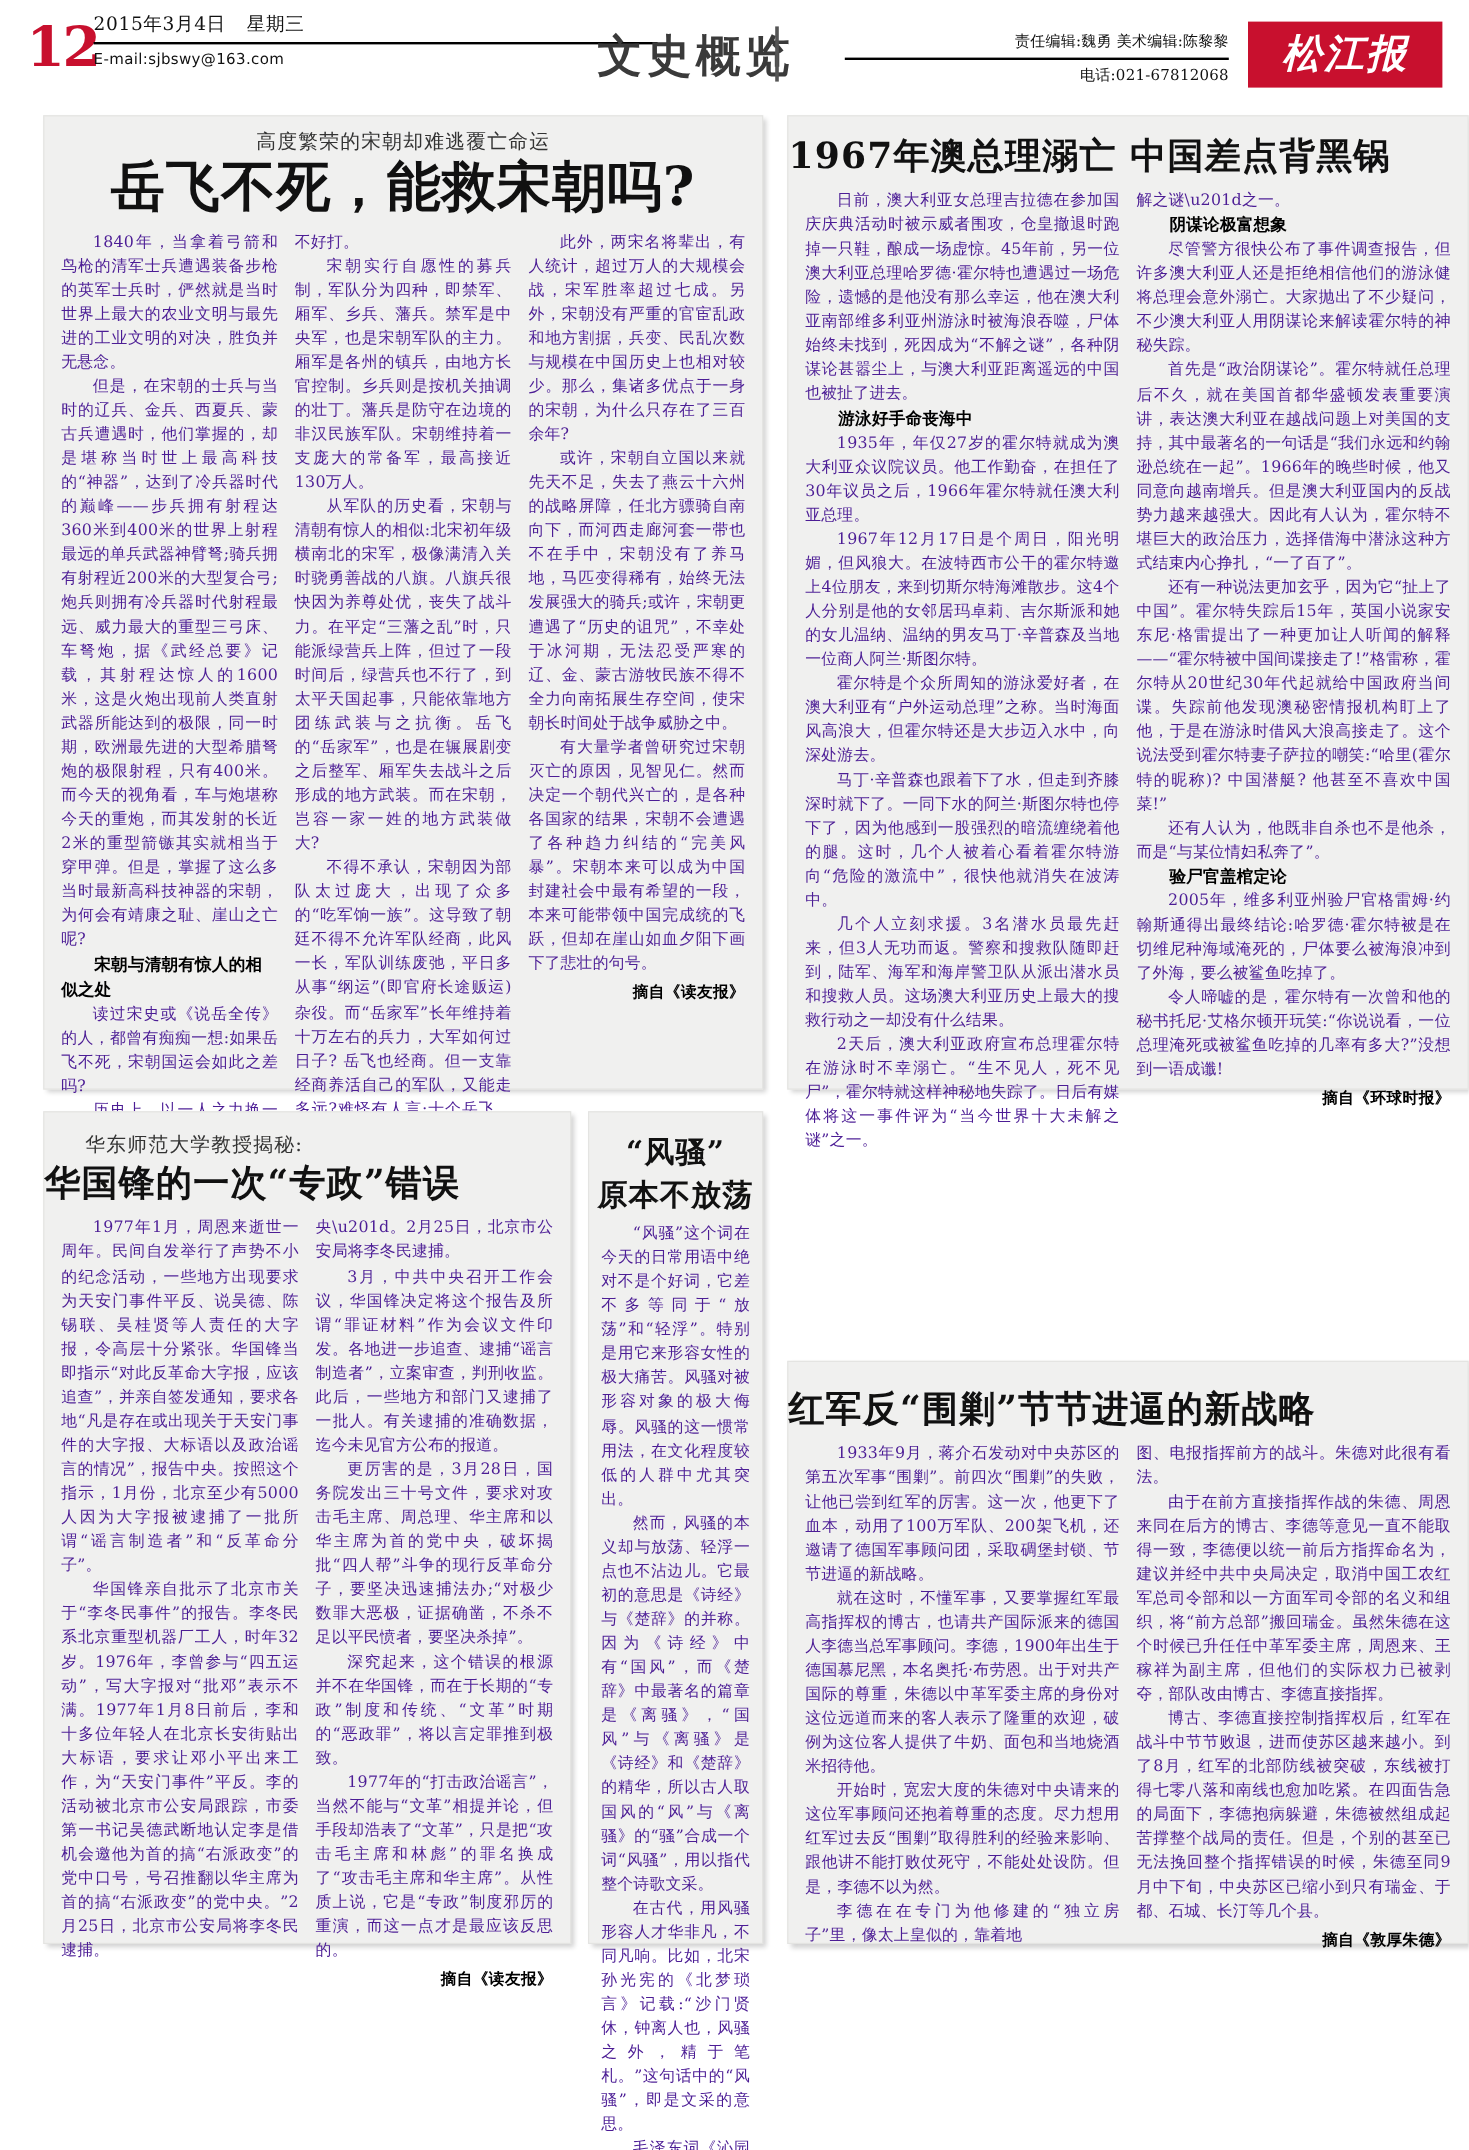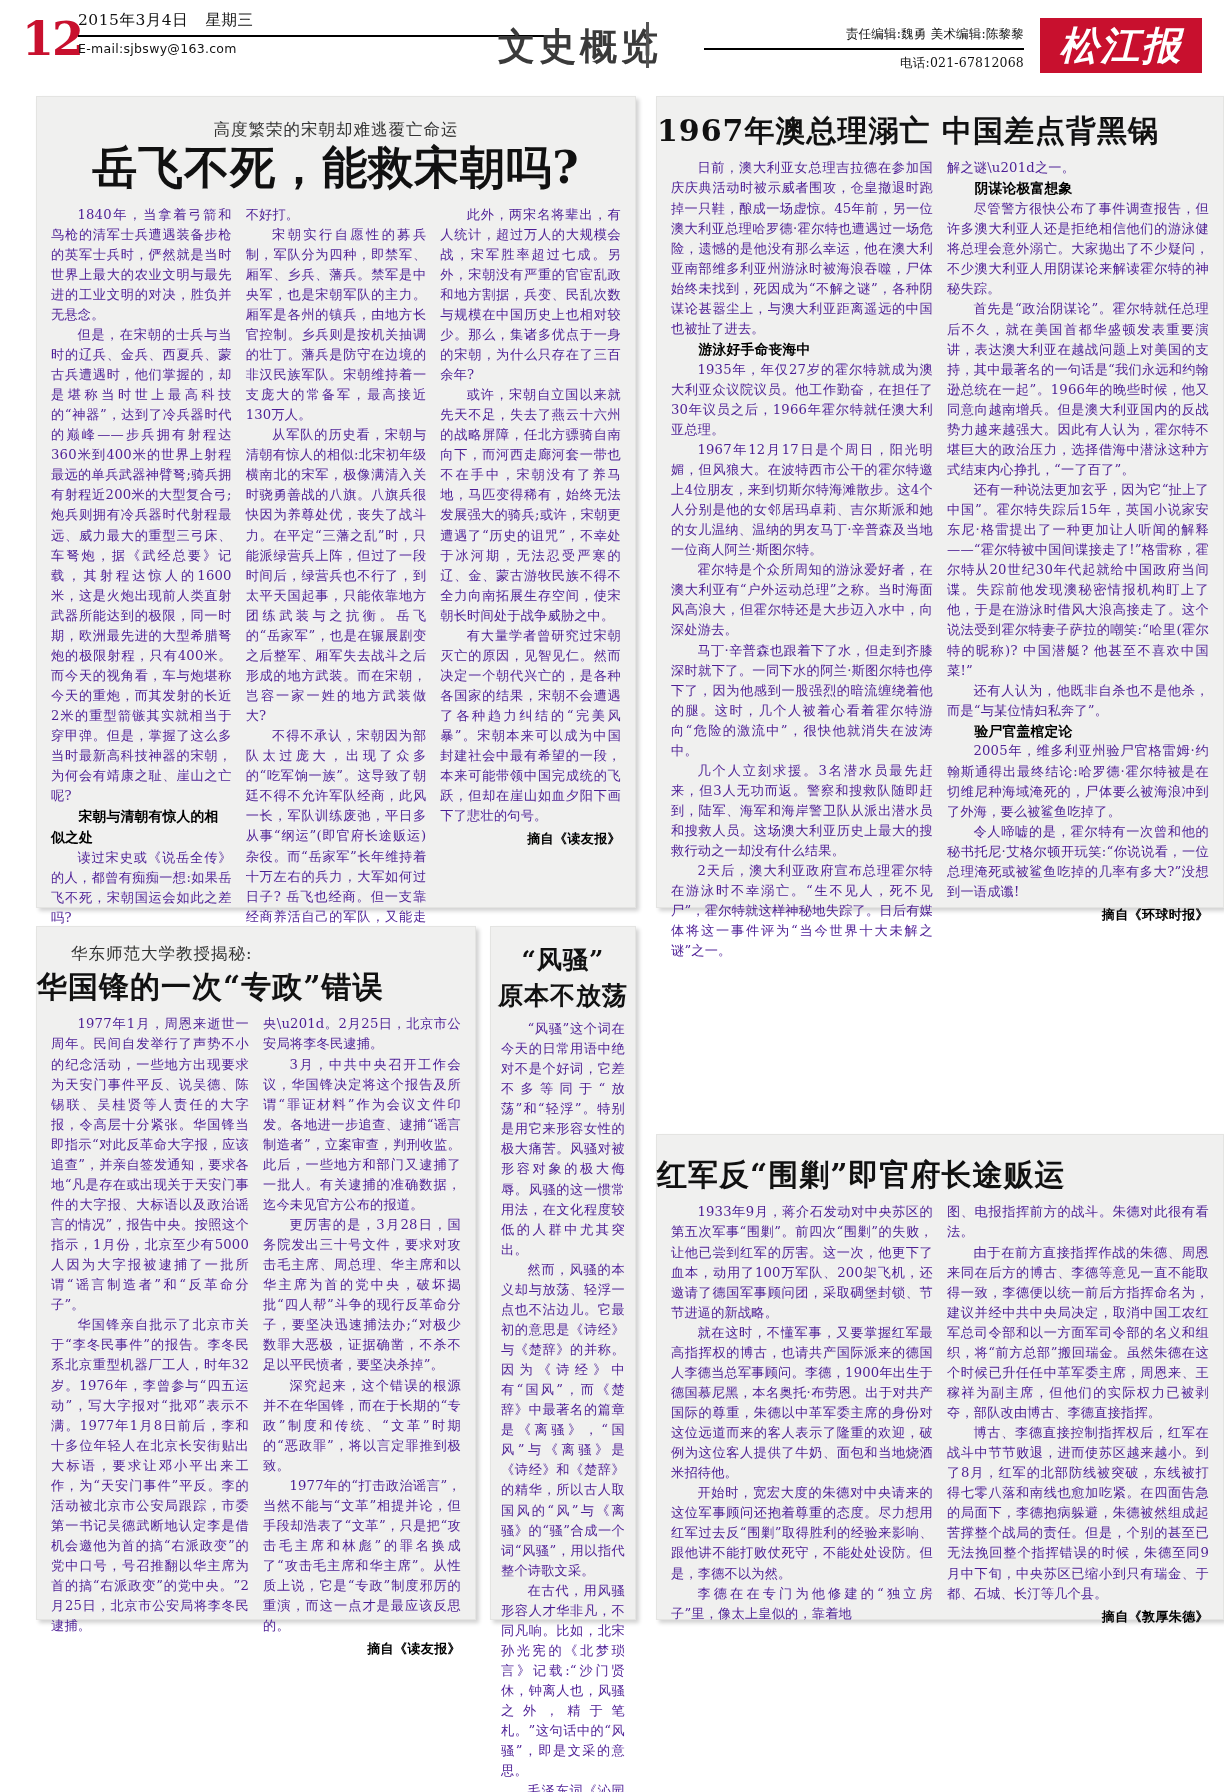--- a/index.html
+++ b/index.html
@@ -29,33 +29,33 @@
     text-align:right;
   }
   .sec-bar { position:absolute; left: 646px; top: 22px; width: 3px; height: 46px; background:#555; }
   .editors { position:absolute; right: 200px; top: 26px; width: 320px; text-align:right; }
   .editors .ed-line { font-size: 12.5px; color:#111; padding-bottom:5px; letter-spacing:.2px;}
   .editors .ed-rule { border-bottom: 2px solid #000; width: 100%; }
   .editors .tel-line { font-size: 12.5px; color:#111; padding-top:5px; letter-spacing:.2px;}
   .brand {
     position:absolute; right: 22px; top: 18px; width: 162px; height: 55px;
     background: #c8102e; color:#fff; display:flex; align-items:center; justify-content:center;
-    font-size: 39px; font-weight:bold; letter-spacing: 2px;
+    font-size: 33px; font-weight:bold; letter-spacing: 2px;
     font-family: "DejaVu Serif","Liberation Serif",serif; font-style: italic; margin-left: 46px;
   }
 
   
   .body-area { position: relative; padding: 0 18px; }
   .art {
     background: #f0f0ef;
     box-shadow: 3px 3px 4px rgba(0,0,0,.18);
     border: 1px solid #e4e4e2;
   }
 
-  .kicker { text-align:center; font-size: 16.5px; color:#333; letter-spacing:1px; padding-top: 22px;}
+  .kicker { text-align:center; font-size: 16.5px; color:#333; letter-spacing:1px; padding-top: 10px;}
   .kicker.left { text-align:left; padding-left: 34px; }
   .headline-main {
     text-align:center; font-size: 45px; font-weight: bold; color:#111;
     letter-spacing: 1px; line-height: 1.1; padding: 2px 0 10px 0;
   }
   .headline-2 {
     font-size: 30px; font-weight: bold; color:#111;
     letter-spacing: 1px; line-height: 1.18; padding: 4px 0 8px 0;
   }
   .headline-3 {
@@ -199,21 +199,21 @@
           <p class="tx">“风骚”这个词在今天的日常用语中绝对不是个好词，它差不多等同于“放荡”和“轻浮”。特别是用它来形容女性的极大痛苦。风骚对被形容对象的极大侮辱。风骚的这一惯常用法，在文化程度较低的人群中尤其突出。</p>
           <p class="tx">然而，风骚的本义却与放荡、轻浮一点也不沾边儿。它最初的意思是《诗经》与《楚辞》的并称。因为《诗经》中有“国风”，而《楚辞》中最著名的篇章是《离骚》，“国风”与《离骚》是《诗经》和《楚辞》的精华，所以古人取国风的“风”与《离骚》的“骚”合成一个词“风骚”，用以指代整个诗歌文采。</p>
           <p class="tx">在古代，用风骚形容人才华非凡，不同凡响。比如，北宋孙光宪的《北梦琐言》记载:“沙门贤休，钟离人也，风骚之外，精于笔札。”这句话中的“风骚”，即是文采的意思。</p>
           <p class="tx">毛泽东词《沁园春·雪》云:“秦皇汉武，略输文采;唐宗宋祖，稍逊风骚。”毛泽东将“文采”与“风骚”对举，可见其意思是基本对等的。</p>
 
         </div>
       </div>
     </div>
 
     <div class="art art6">
-      <div class="headline-2" style="padding-top:22px;">红军反“围剿”即官府长途贩运</div>
+      <div class="headline-2" style="padding-top:22px;">红军反“围剿”节节进逼的新战略</div>
       <div class="cols">
         <div class="col">
           <p class="tx">1933年9月，蒋介石发动对中央苏区的第五次军事“围剿”。前四次“围剿”的失败，让他已尝到红军的厉害。这一次，他更下了血本，动用了100万军队、200架飞机，还邀请了德国军事顾问团，采取碉堡封锁、节节进逼的新战略。</p>
           <p class="tx">就在这时，不懂军事，又要掌握红军最高指挥权的博古，也请共产国际派来的德国人李德当总军事顾问。李德，1900年出生于德国慕尼黑，本名奥托·布劳恩。出于对共产国际的尊重，朱德以中革军委主席的身份对这位远道而来的客人表示了隆重的欢迎，破例为这位客人提供了牛奶、面包和当地烧酒米招待他。</p>
           <p class="tx">开始时，宽宏大度的朱德对中央请来的这位军事顾问还抱着尊重的态度。尽力想用红军过去反“围剿”取得胜利的经验来影响、跟他讲不能打败仗死守，不能处处设防。但是，李德不以为然。</p>
           <p class="tx">李德在在专门为他修建的“独立房子”里，像太上皇似的，靠着地</p>
         </div>
         <div class="col">
           <p class="tx noind">图、电报指挥前方的战斗。朱德对此很有看法。</p>
           <p class="tx">由于在前方直接指挥作战的朱德、周恩来同在后方的博古、李德等意见一直不能取得一致，李德便以统一前后方指挥命名为，建议并经中共中央局决定，取消中国工农红军总司令部和以一方面军司令部的名义和组织，将“前方总部”搬回瑞金。虽然朱德在这个时候已升任任中革军委主席，周恩来、王稼祥为副主席，但他们的实际权力已被剥夺，部队改由博古、李德直接指挥。</p>

